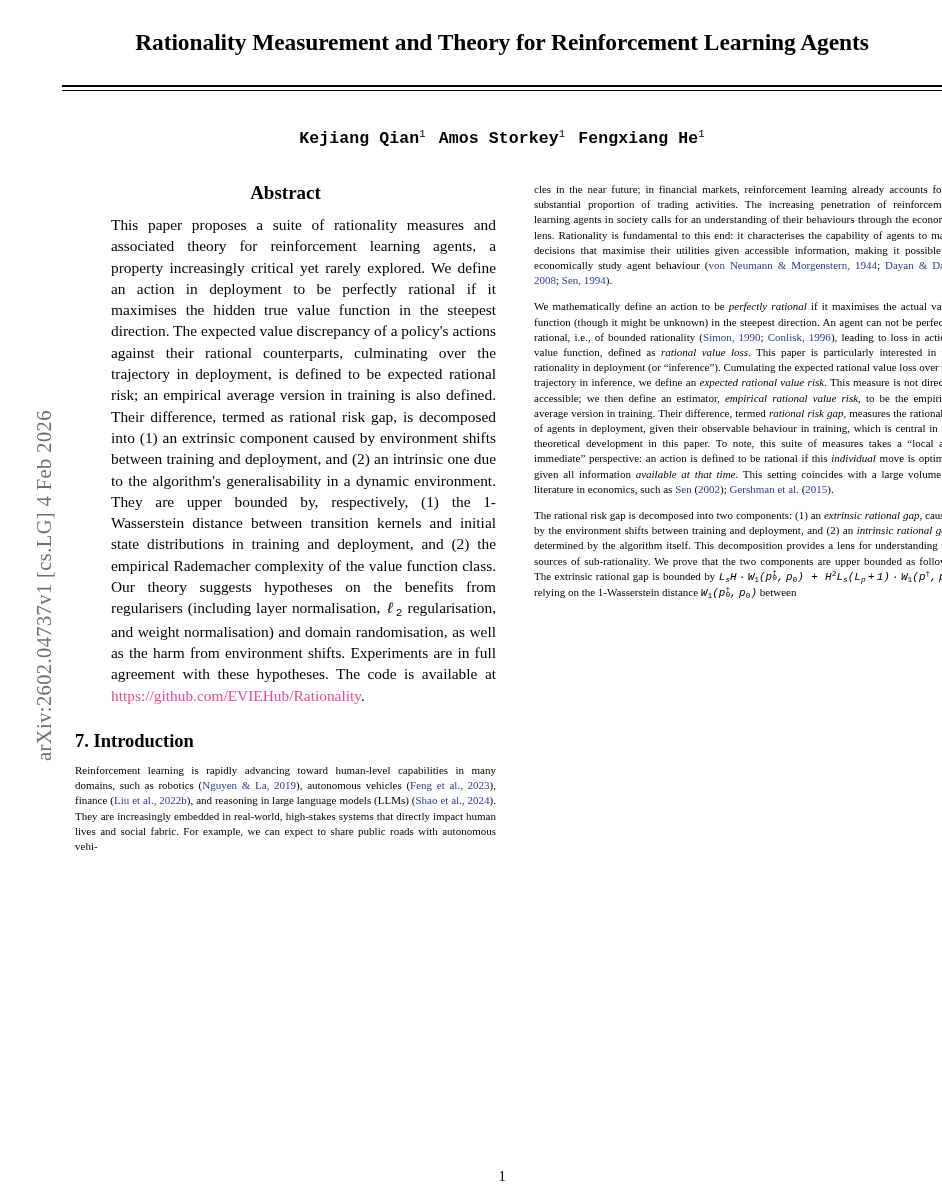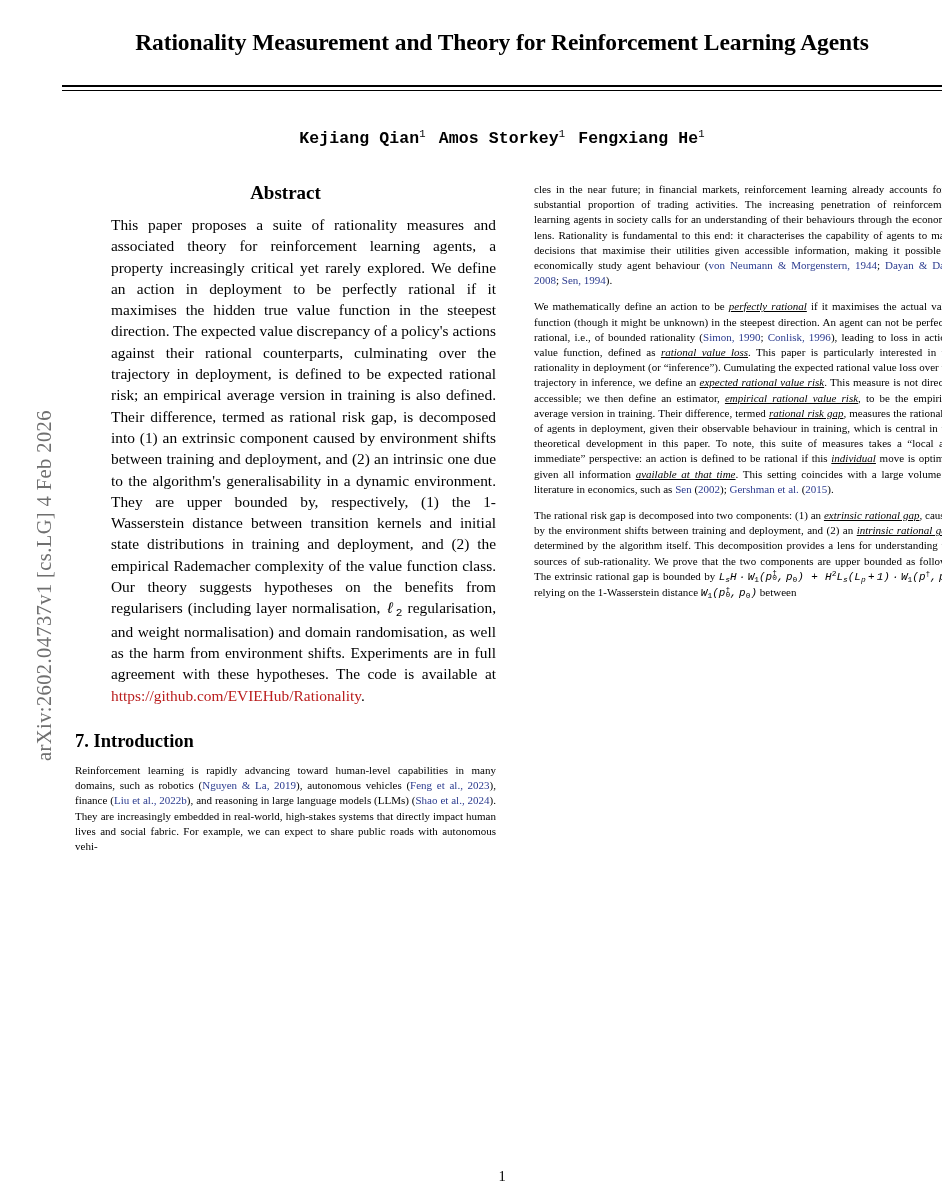--- a/index.html
+++ b/index.html
@@ -114,24 +114,24 @@
     font-weight: bold;
     margin: 24px 0 11px 0;
     line-height: 1.2;
   }
 
   a.cite, span.cite {
     color: #2b3b8f;
     text-decoration: none;
   }
   a.url {
-    color: #b91c1c;
+    color: #ec4899;
     text-decoration: none;
   }
-  i, em { font-style: italic; text-decoration: underline; }
+  i, em { font-style: italic; }
 
   
   .math { font-family: Liberation Mono, monospace; font-style: italic; white-space: nowrap; }
   .msub { font-size: 0.72em; vertical-align: -0.26em; font-style: italic; line-height: 0; display: inline-block; }
   .msub-up { font-size: 0.72em; vertical-align: -0.26em; font-style: normal; line-height: 0; display: inline-block; }
   .msup { font-size: 0.72em; vertical-align: 0.52em; font-style: normal; line-height: 0; display: inline-block; }
   .subsup {
     display: inline-block;
     vertical-align: baseline;
     font-size: 0.72em;

